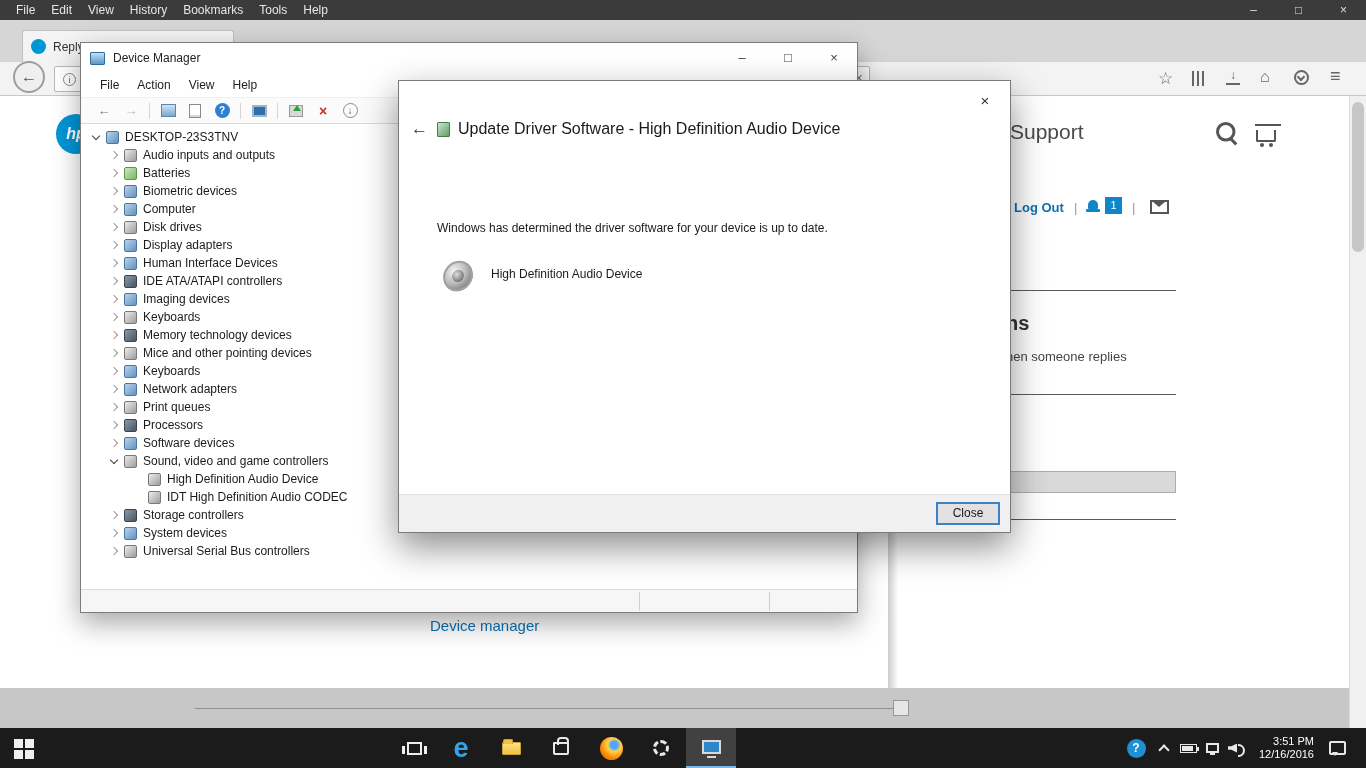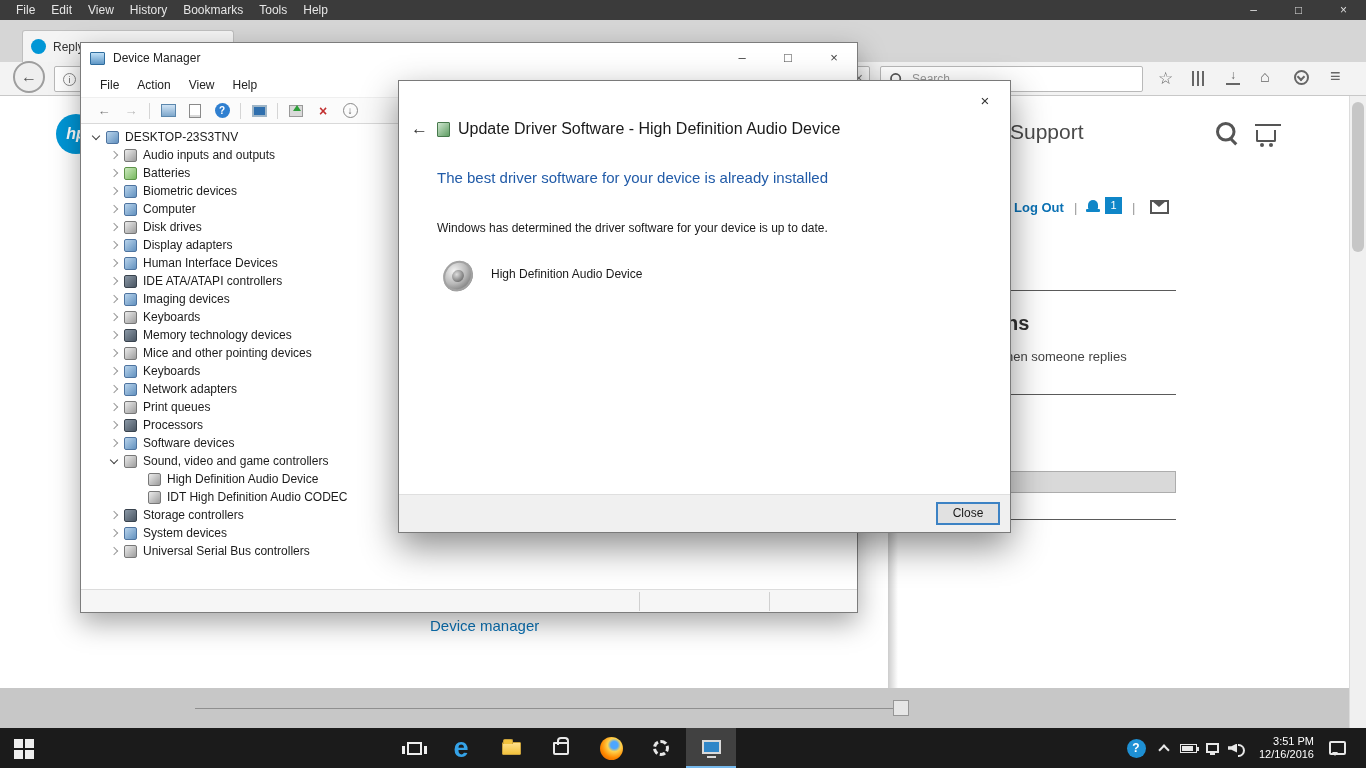--- a/index.html
+++ b/index.html
@@ -196,24 +196,20 @@
       <span class="tt">Reply</span>
     </div>
   </div>
 
   <div class="navbar">
     <div class="backbtn">←</div>
     <div class="urlbar">
       <span class="info"></span>
       <span class="stopx">×</span>
     </div>
-    <div class="searchbox">
-      <span class="mag" style="transform:scale(.85);"></span>
-      <span class="ph">Search</span>
-    </div>
     <span class="navico" style="left:1158px;font-size:17px;">☆</span>
     <span class="lib" style="left:1192px;"></span>
     <span class="dl" style="left:1226px;"></span>
     <span class="navico" style="left:1260px;font-size:16px;">⌂</span>
     <span class="pocket" style="left:1294px;"></span>
     <span class="navico" style="left:1330px;font-size:18px;top:4px;">≡</span>
   </div>
 
   <div class="scrollbar">
     <div class="thumb"></div>
@@ -387,21 +383,20 @@
     </div>
   </div>
 
   <div class="dlg">
     <span class="dlg-x">×</span>
     <div class="dlg-head">
       <span class="dlg-back">←</span>
       <span class="drv-ico"></span>
       <span class="dlg-title">Update Driver Software - High Definition Audio Device</span>
     </div>
-    <div class="dlg-h1">The best driver software for your device is already installed</div>
     <div class="dlg-body">Windows has determined the driver software for your device is up to date.</div>
     <span class="spk"></span>
     <div class="dlg-dev">High Definition Audio Device</div>
     <div class="dlg-foot">
       <div class="btn-close">Close</div>
     </div>
   </div>
 
   <div class="taskbar">
     <div class="tb-slot" style="left:0;width:46px;">

